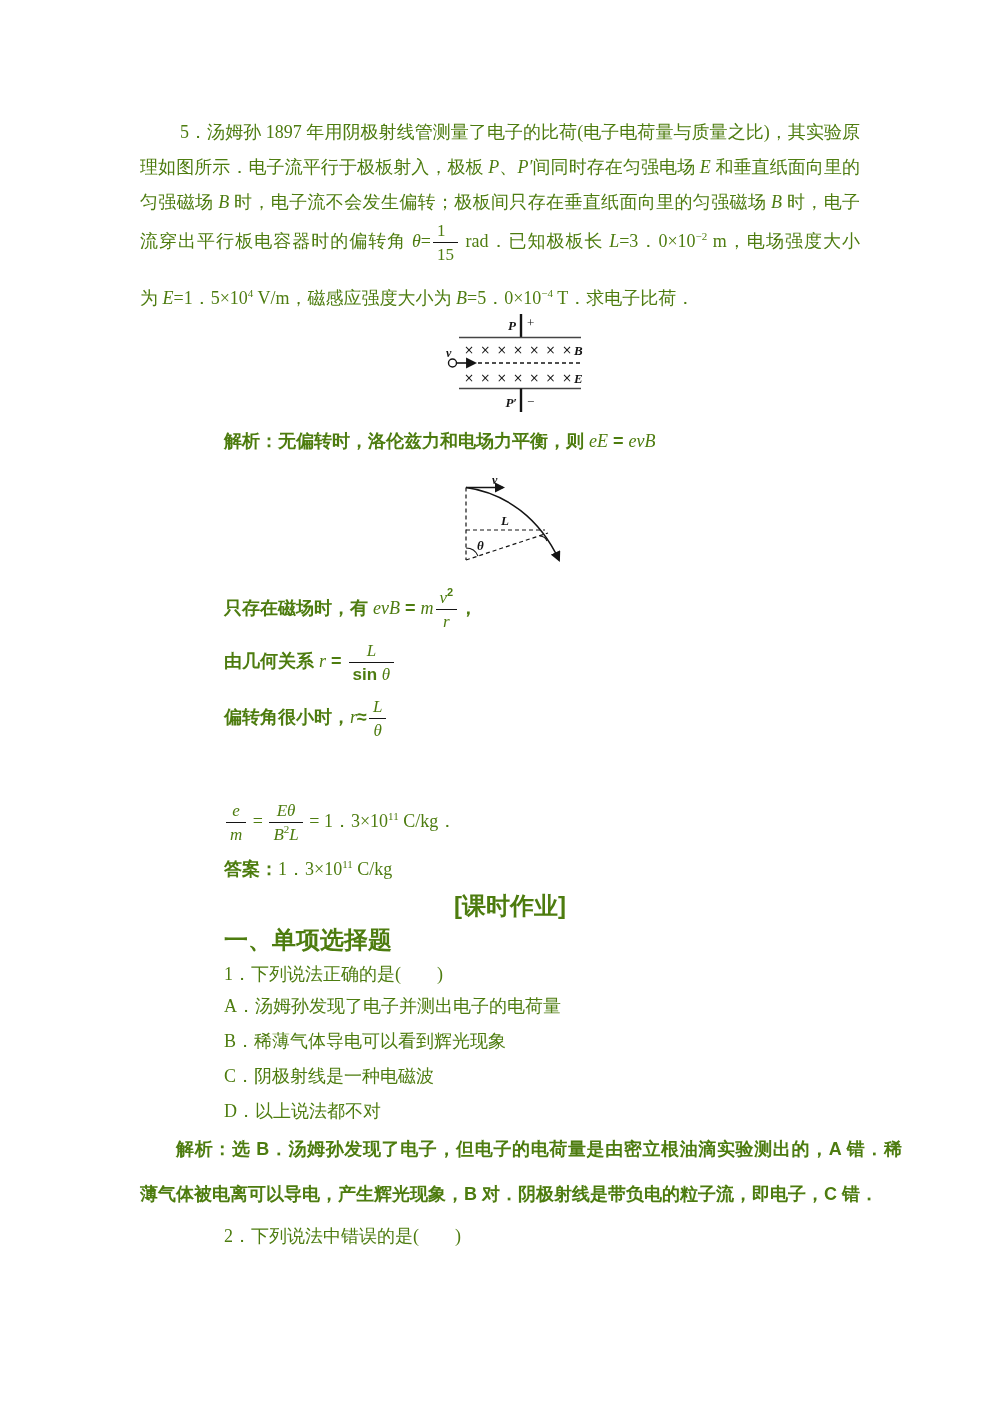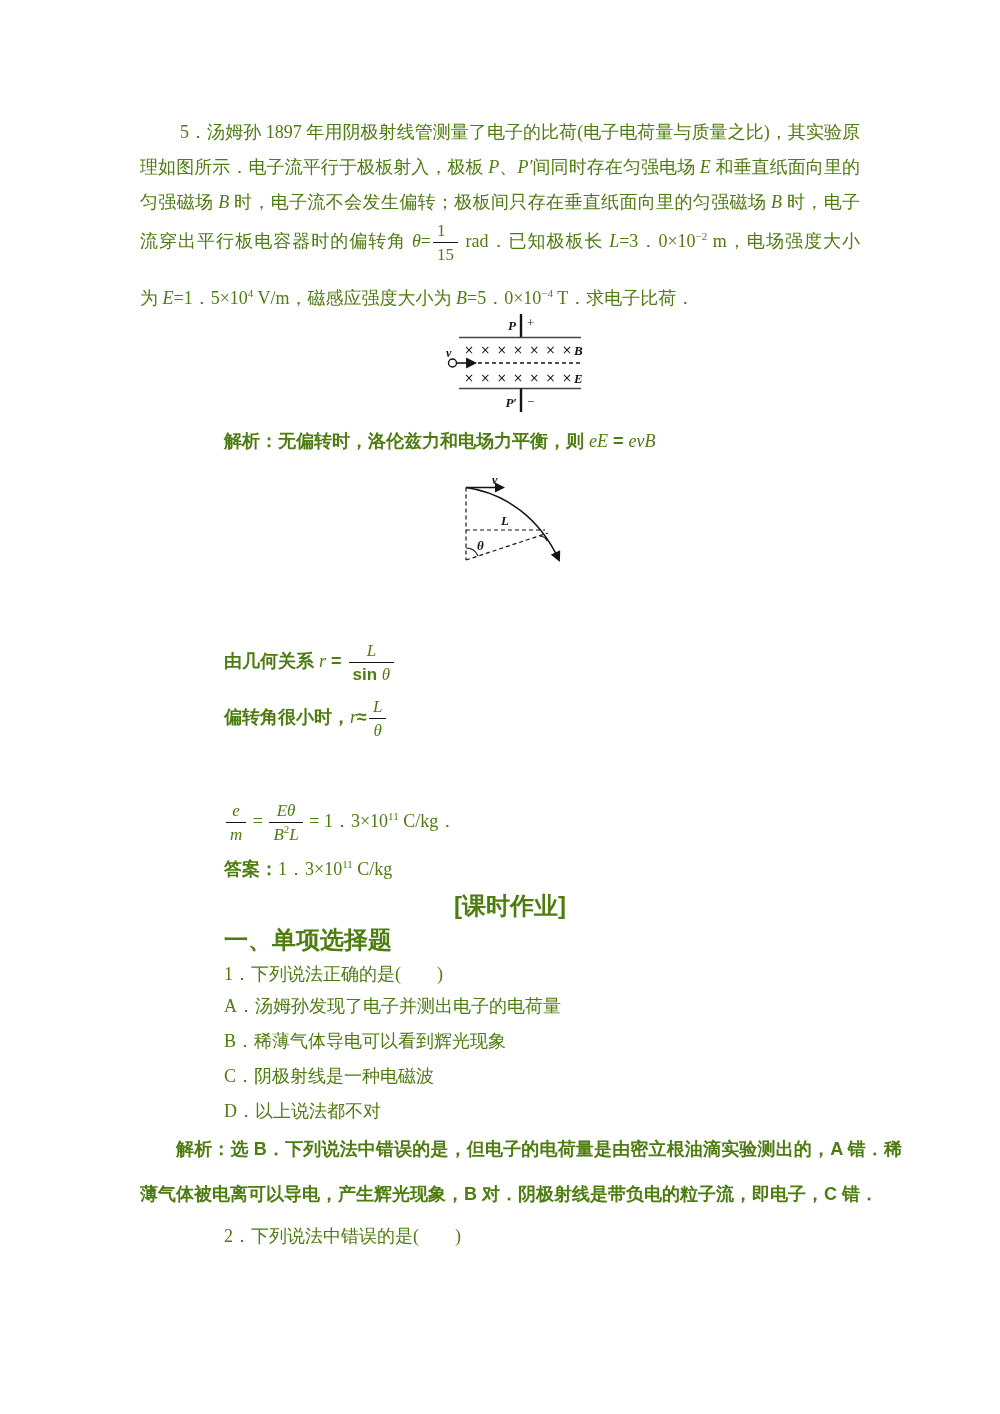--- a/index.html
+++ b/index.html
@@ -75,32 +75,33 @@
       <line x1="18" y1="13.5" x2="18" y2="86" stroke="#141414" stroke-width="1.2" stroke-dasharray="4 3"></line>
       <line x1="18" y1="56" x2="97" y2="56" stroke="#141414" stroke-width="1.2" stroke-dasharray="4 3"></line>
       <text x="53" y="51" font-size="13" font-family="Liberation Serif, serif" font-style="italic" font-weight="bold">L</text>
       <line x1="18" y1="86" x2="100" y2="59" stroke="#141414" stroke-width="1.2" stroke-dasharray="4 3"></line>
       <path d="M18,74 A13,13 0 0 1 30,82" fill="none" stroke="#141414" stroke-width="1.1"></path>
       <text x="29" y="76" font-size="13" font-family="Liberation Serif, serif" font-style="italic" font-weight="bold">θ</text>
       <path d="M92,62 A8,8 0 0 1 99,67" fill="none" stroke="#141414" stroke-width="1.1"></path>
     </svg>
   </div>
 
+  <div class="blk lead hei tall2" style="top:580px"><span>只存在磁场时，有 </span><span class="mi">evB</span><span> = </span><span class="mi">m</span><span class="frac"><span class="num"><span class="mi">v</span><sup>2</sup></span><span class="den"><span class="mi">r</span></span></span><span>，</span></div>
   <div class="blk lead hei tall2" style="top:633px"><span>由几何关系 </span><span class="mi">r</span><span> = </span><span class="frac"><span class="num"><span class="mi">L</span></span><span class="den"><span>sin </span><span class="mi">θ</span></span></span></div>
   <div class="blk lead hei tall2" style="top:689px"><span>偏转角很小时，</span><span class="mi">r</span><span>≈</span><span class="frac"><span class="num"><span class="mi">L</span></span><span class="den"><span class="mi">θ</span></span></span></div>
   <div class="blk lead tall2" style="top:793px"><span class="frac"><span class="num"><span class="mi">e</span></span><span class="den"><span class="mi">m</span></span></span><span> = </span><span class="frac"><span class="num"><span class="mi">Eθ</span></span><span class="den"><span class="mi">B</span><sup>2</sup><span class="mi">L</span></span></span><span> = 1．3×10</span><sup>11</sup><span> C/kg．</span></div>
   <div class="blk lead" style="top:849px"><span class="hei">答案：</span><span>1．3×10</span><sup>11</sup><span> C/kg</span></div>
 
   <div class="blk center hei hw-title" style="top:885px;width:740px">[课时作业]</div>
   <div class="blk lead hei hw-title" style="top:919px">一、单项选择题</div>
 
   <div class="blk lead" style="top:954px">1．下列说法正确的是(　　)</div>
   <div class="blk lead" style="top:1021px">B．稀薄气体导电可以看到辉光现象</div>
   <div class="blk lead" style="top:986px">A．汤姆孙发现了电子并测出电子的电荷量</div>
   <div class="blk lead" style="top:1091px">D．以上说法都不对</div>
   <div class="blk lead" style="top:1056px">C．阴极射线是一种电磁波</div>
 
-  <div class="blk wide jus hei" style="top:1129px;text-indent:36px">解析：选 B．下列说法中错误的是，但电子的电荷量是由密立根油滴实验测出的，A 错．稀</div>
+  <div class="blk wide jus hei" style="top:1129px;text-indent:36px">解析：选 B．汤姆孙发现了电子，但电子的电荷量是由密立根油滴实验测出的，A 错．稀</div>
   <div class="blk wide hei" style="top:1174px">薄气体被电离可以导电，产生辉光现象，B 对．阴极射线是带负电的粒子流，即电子，C 错．</div>
 
   <div class="blk lead" style="top:1216px">2．下列说法中错误的是(　　)</div>
 
 </div>
 
 </body></html>

